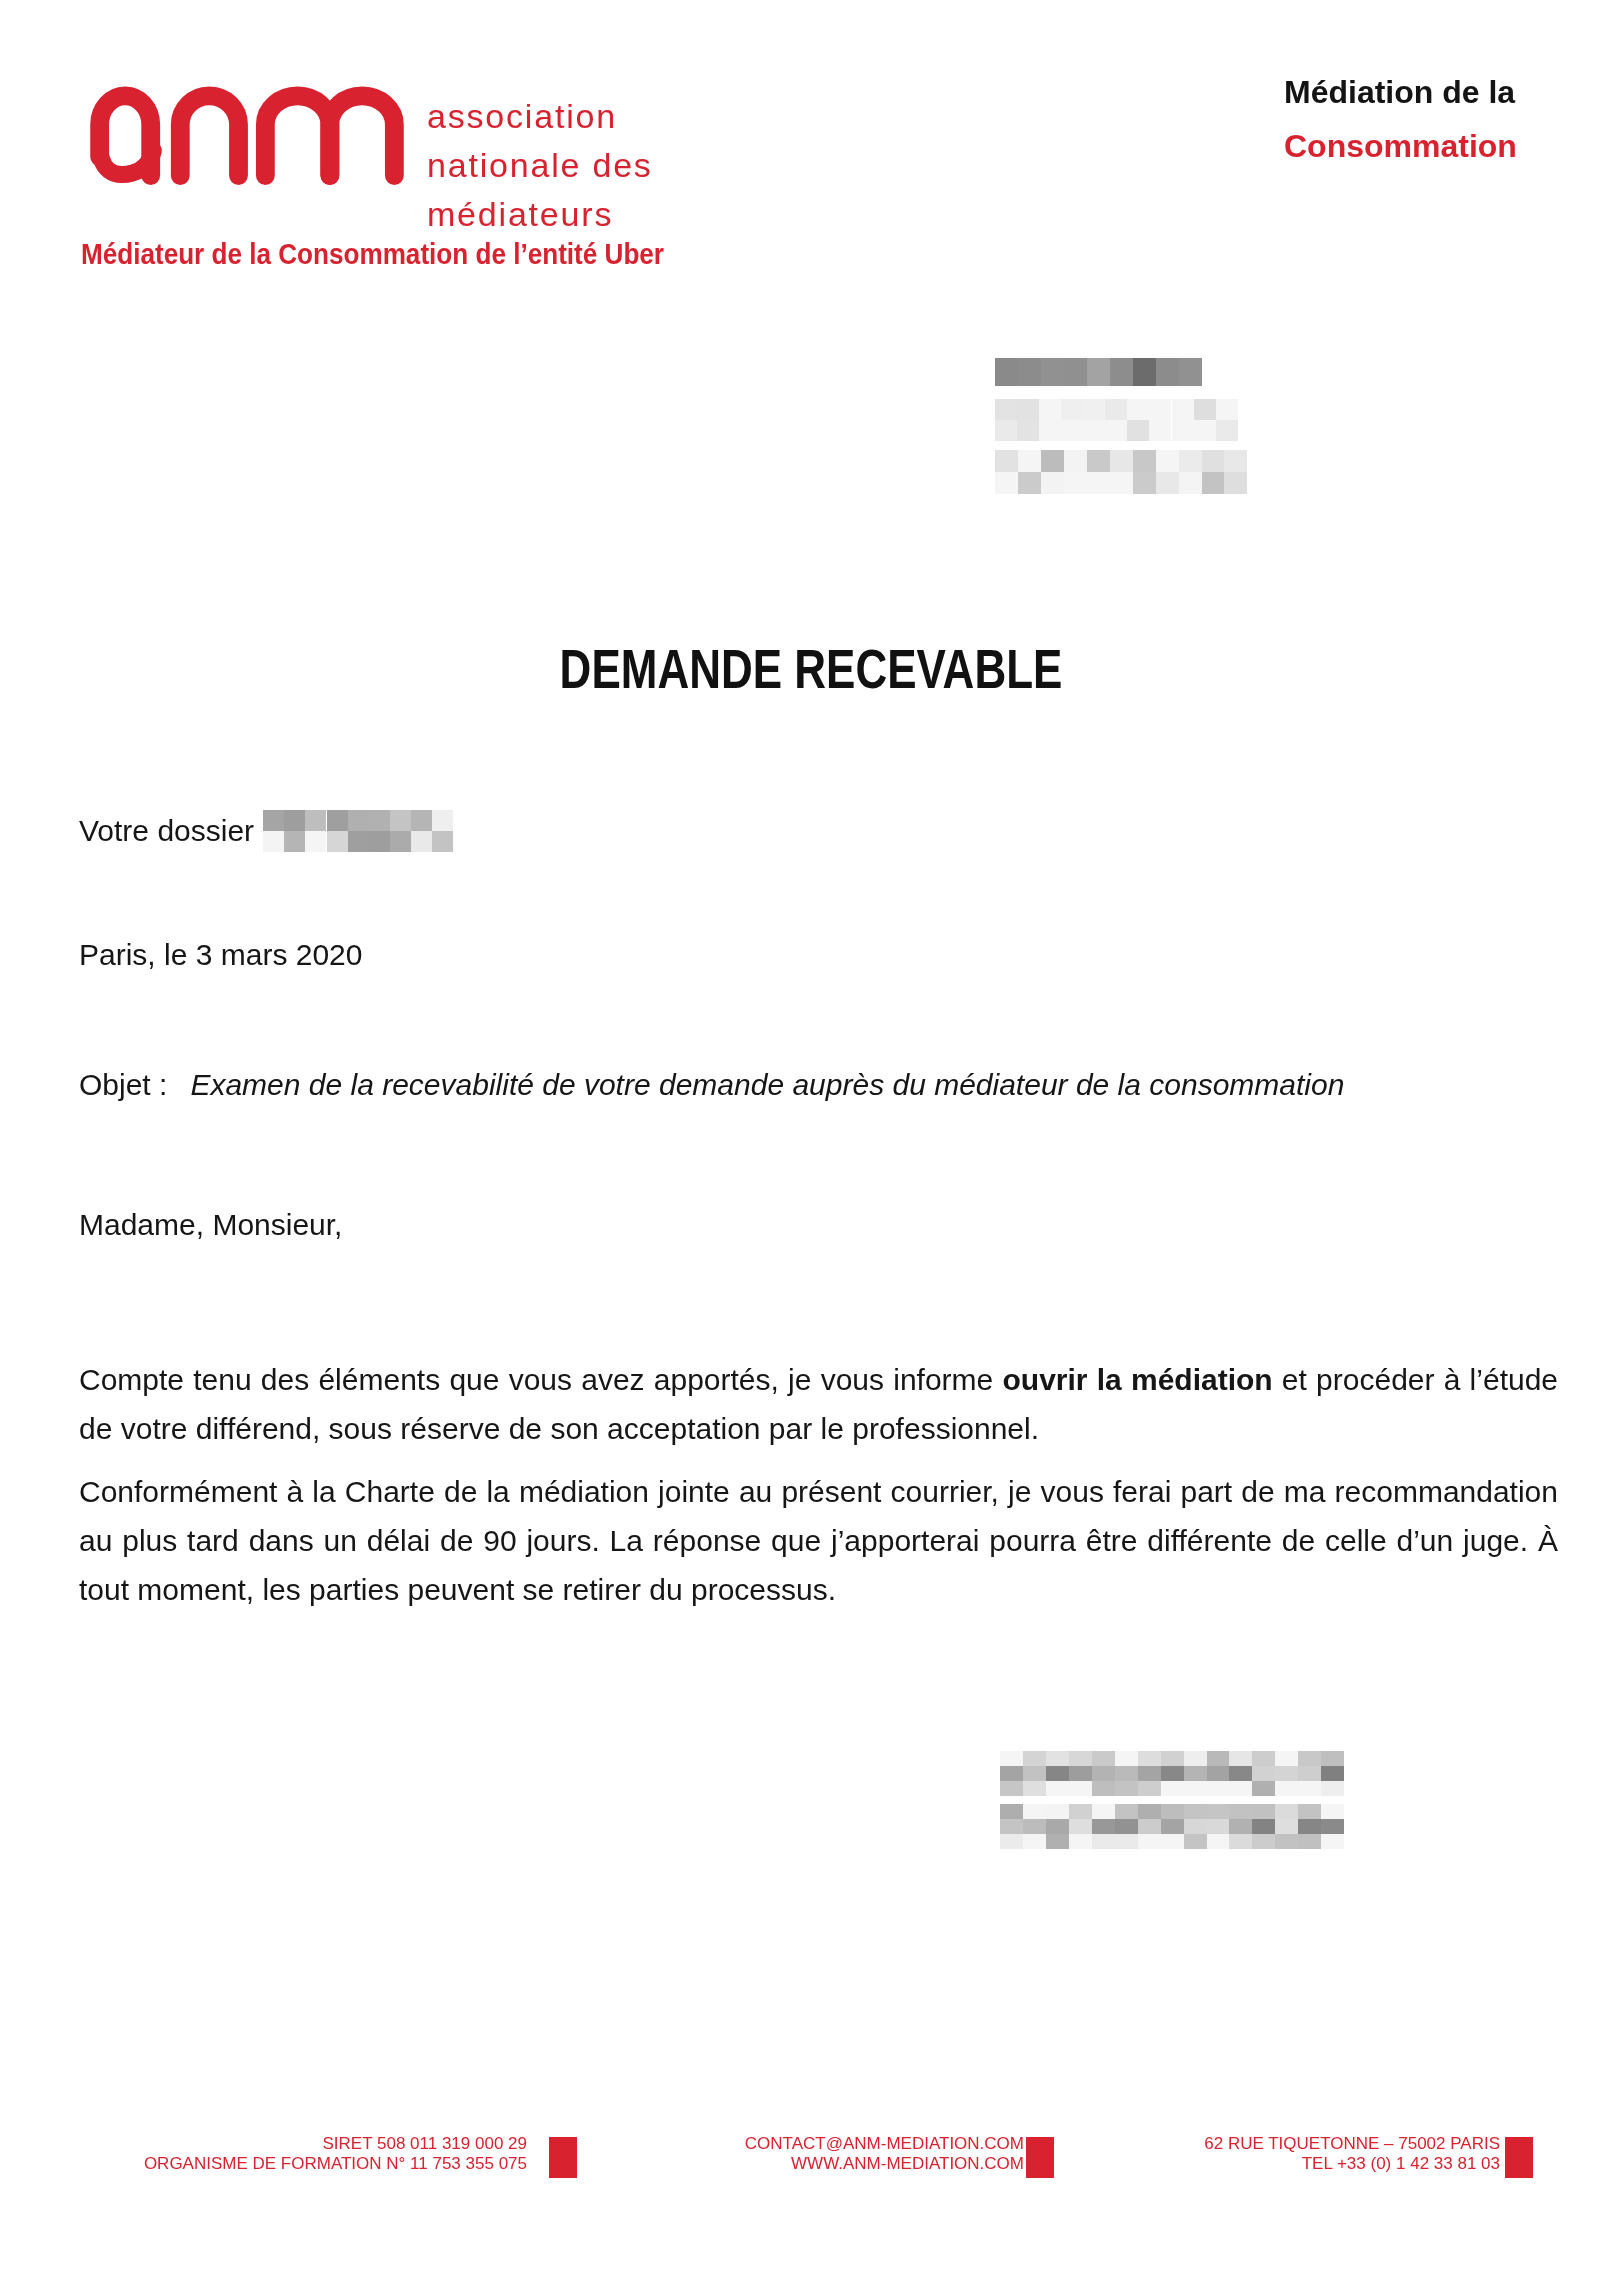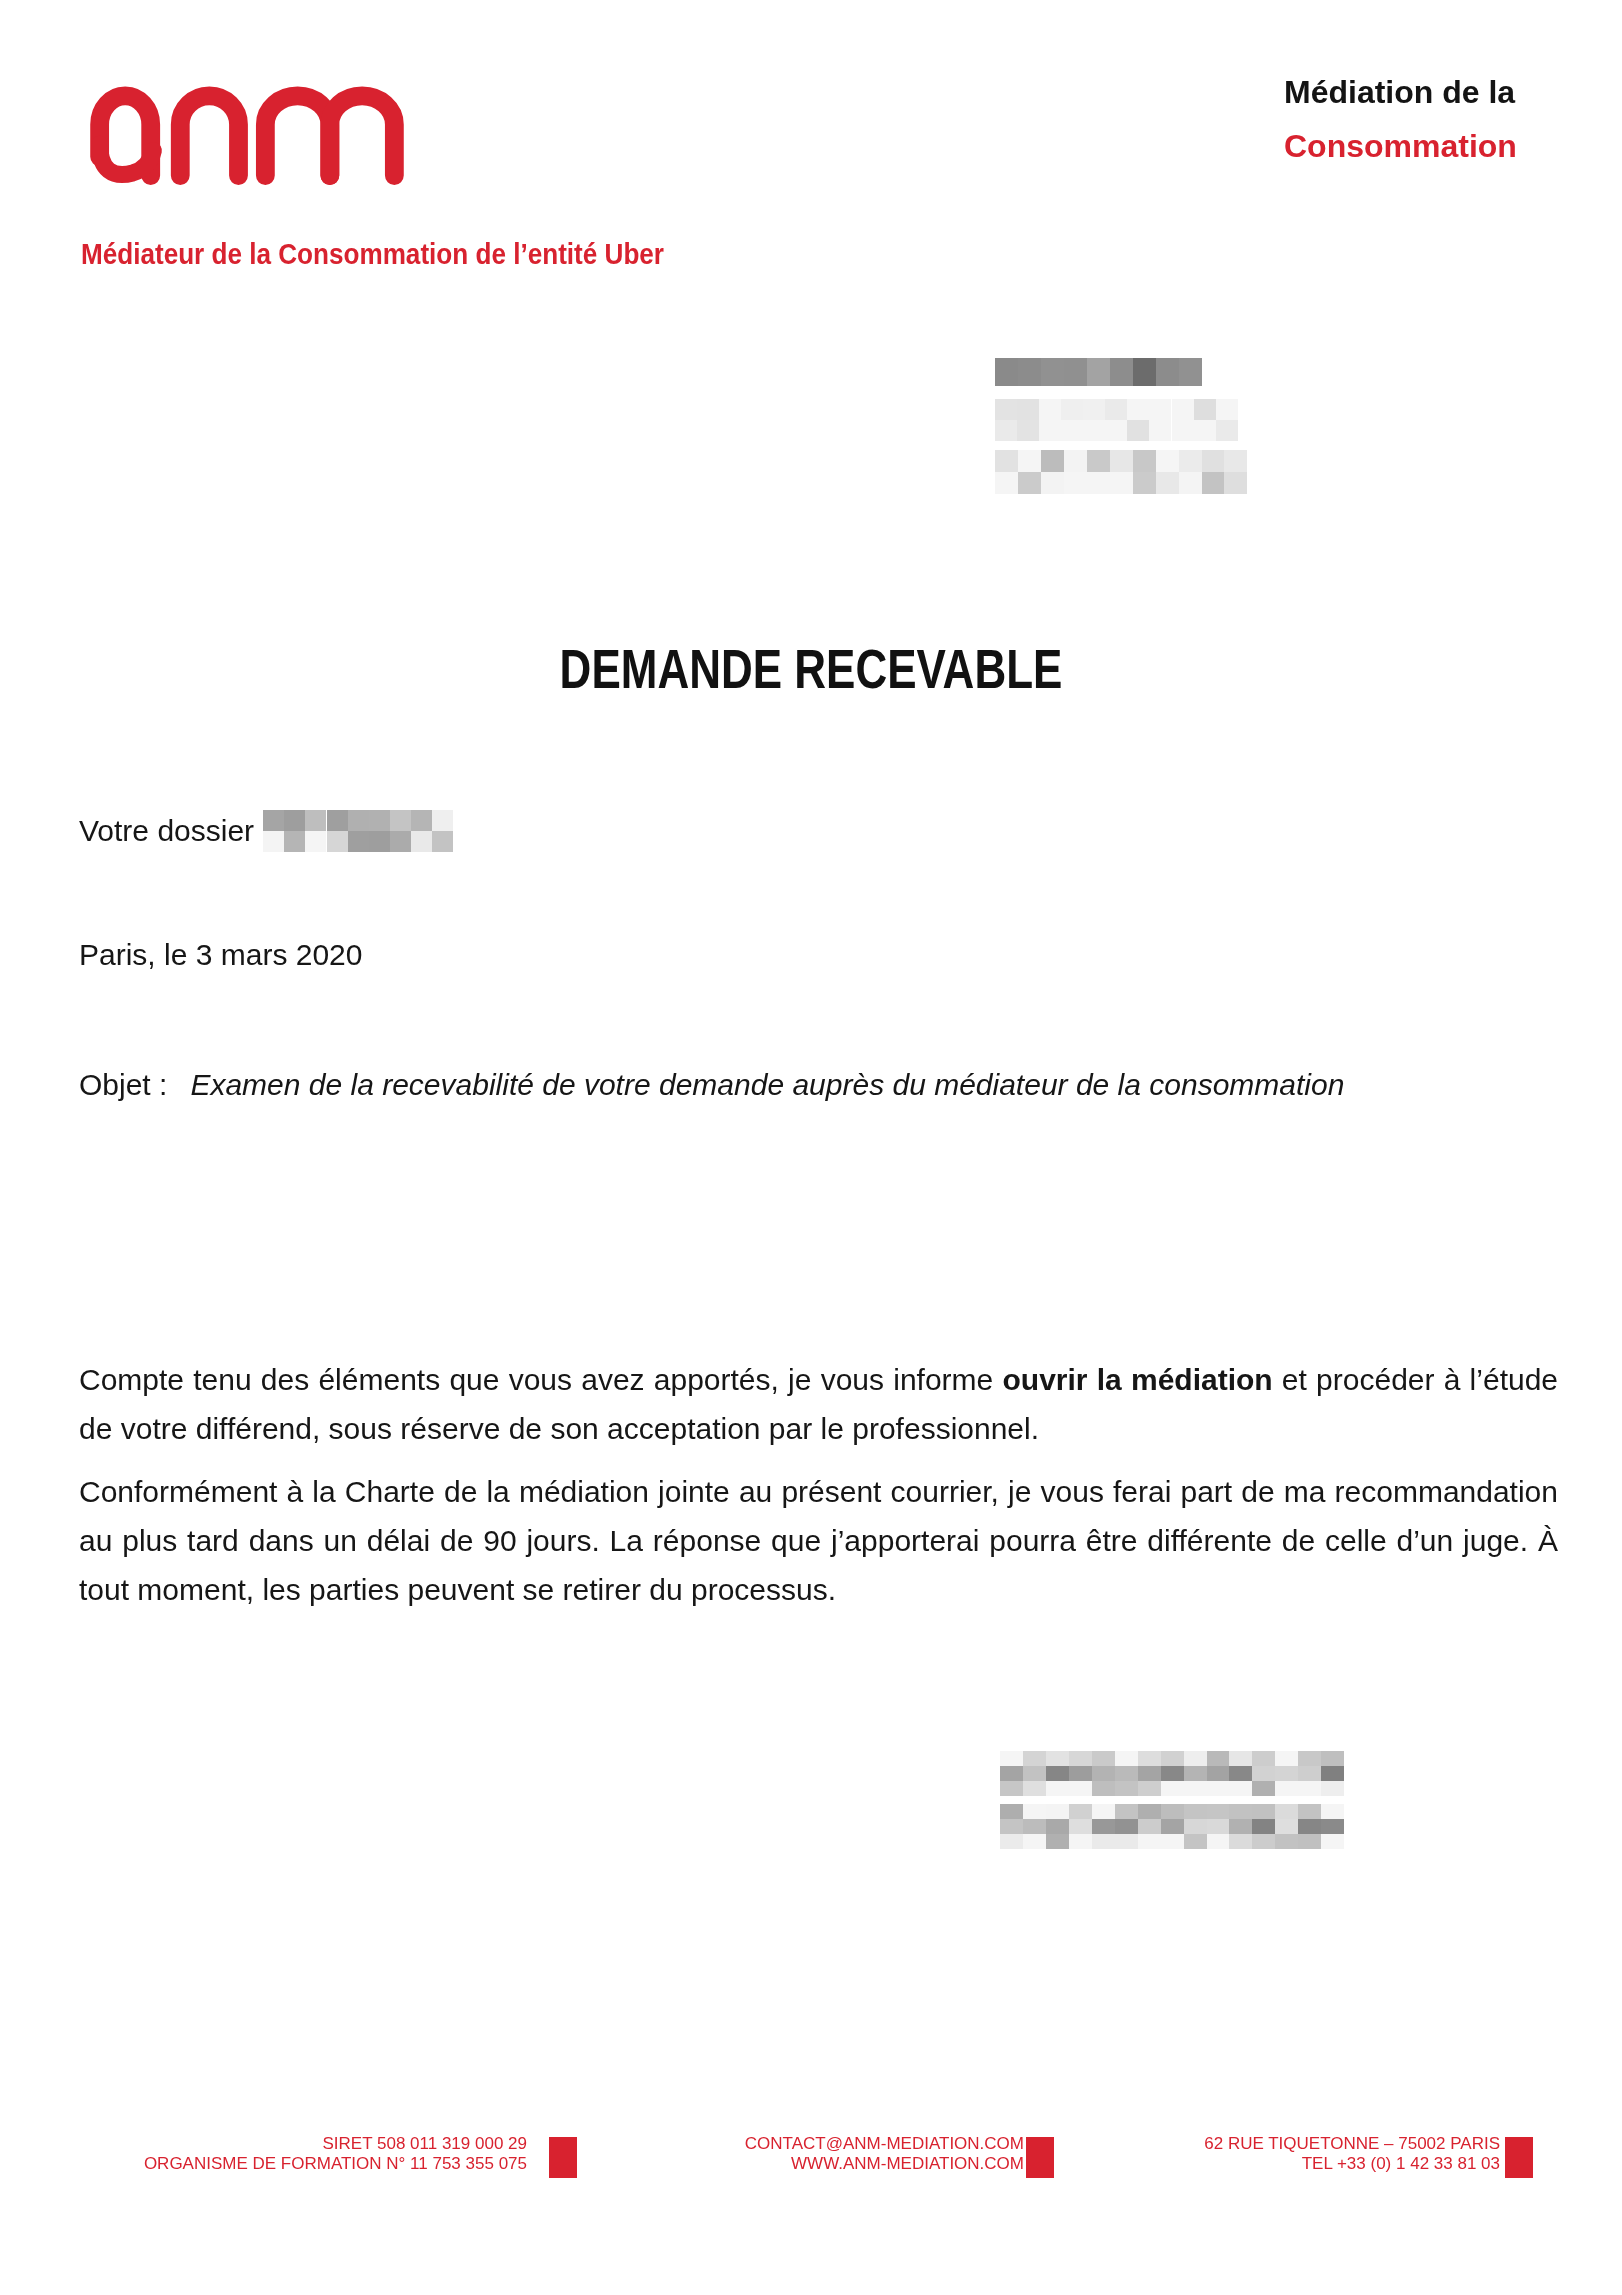--- a/index.html
+++ b/index.html
@@ -57,20 +57,25 @@
     <svg viewBox="0 0 355 118" fill="none" stroke="#d8222f" stroke-linecap="round">
 
       <path d="M 70 101 L 70 44 A 28.5 32 0 0 0 13 44 L 13 80" stroke-width="21"></path>
       <path d="M 13 66 C 13 95 28 104 50 98 C 63 94 70 86 73 73" stroke-width="19"></path>
 
       <path d="M 103 101 L 103 44 A 32.5 32 0 0 1 168 44 L 168 101" stroke-width="21"></path>
 
       <path d="M 198 101 L 198 44 A 36 32 0 0 1 270 44 L 270 101" stroke-width="21"></path>
       <path d="M 270 101 L 270 44 A 36 32 0 0 1 342 44 L 342 101" stroke-width="21"></path>
     </svg>
+  </div>
+  <div class="logo-text">
+    <div>association</div>
+    <div>nationale des</div>
+    <div>médiateurs</div>
   </div>
 
   <div class="hdr-right">
     <div class="hr1">Médiation de la</div>
     <div class="hr2">Consommation</div>
   </div>
 
   <div class="subtitle">Médiateur de la Consommation de l’entité Uber</div>
 
   <div class="mosaic" style="left: 995px; top: 358px; width: 207px; height: 28px;">
@@ -158,20 +163,21 @@
       <i style="position: absolute; left: 148px; top: 21px; width: 21px; height: 21px; background: rgb(233, 233, 233);"></i>
       <i style="position: absolute; left: 169px; top: 21px; width: 21px; height: 21px; background: rgb(195, 195, 195);"></i>
     </div>
 
   <div class="dateline">Paris, le 3 mars 2020</div>
 
   <div class="objet">
     <span class="lbl">Objet :</span><span class="it">Examen de la recevabilité de votre demande auprès du médiateur de la consommation</span>
   </div>
 
+  <p class="salutation">Madame, Monsieur,</p>
   <p class="para p2"><span>Compte tenu des éléments que vous avez apportés, je vous informe </span><b>ouvrir la médiation</b><span> et procéder à l’étude de votre différend, sous réserve de son acceptation par le professionnel.</span></p>
   <p class="para p3">Conformément à la Charte de la médiation jointe au présent courrier, je vous ferai part de ma recommandation au plus tard dans un délai de 90 jours. La réponse que j’apporterai pourra être différente de celle d’un juge. À tout moment, les parties peuvent se retirer du processus.</p>
 
   <div class="mosaic" style="left: 1000px; top: 1751px; width: 344px; height: 45px;">
       <i style="position: absolute; left: 0px; top: 0px; width: 23px; height: 15px; background: rgb(245, 245, 245);"></i>
       <i style="position: absolute; left: 23px; top: 0px; width: 23px; height: 15px; background: rgb(212, 212, 212);"></i>
       <i style="position: absolute; left: 46px; top: 0px; width: 23px; height: 15px; background: rgb(226, 226, 226);"></i>
       <i style="position: absolute; left: 69px; top: 0px; width: 23px; height: 15px; background: rgb(215, 215, 215);"></i>
       <i style="position: absolute; left: 92px; top: 0px; width: 23px; height: 15px; background: rgb(202, 202, 202);"></i>
       <i style="position: absolute; left: 115px; top: 0px; width: 23px; height: 15px; background: rgb(245, 245, 245);"></i>

